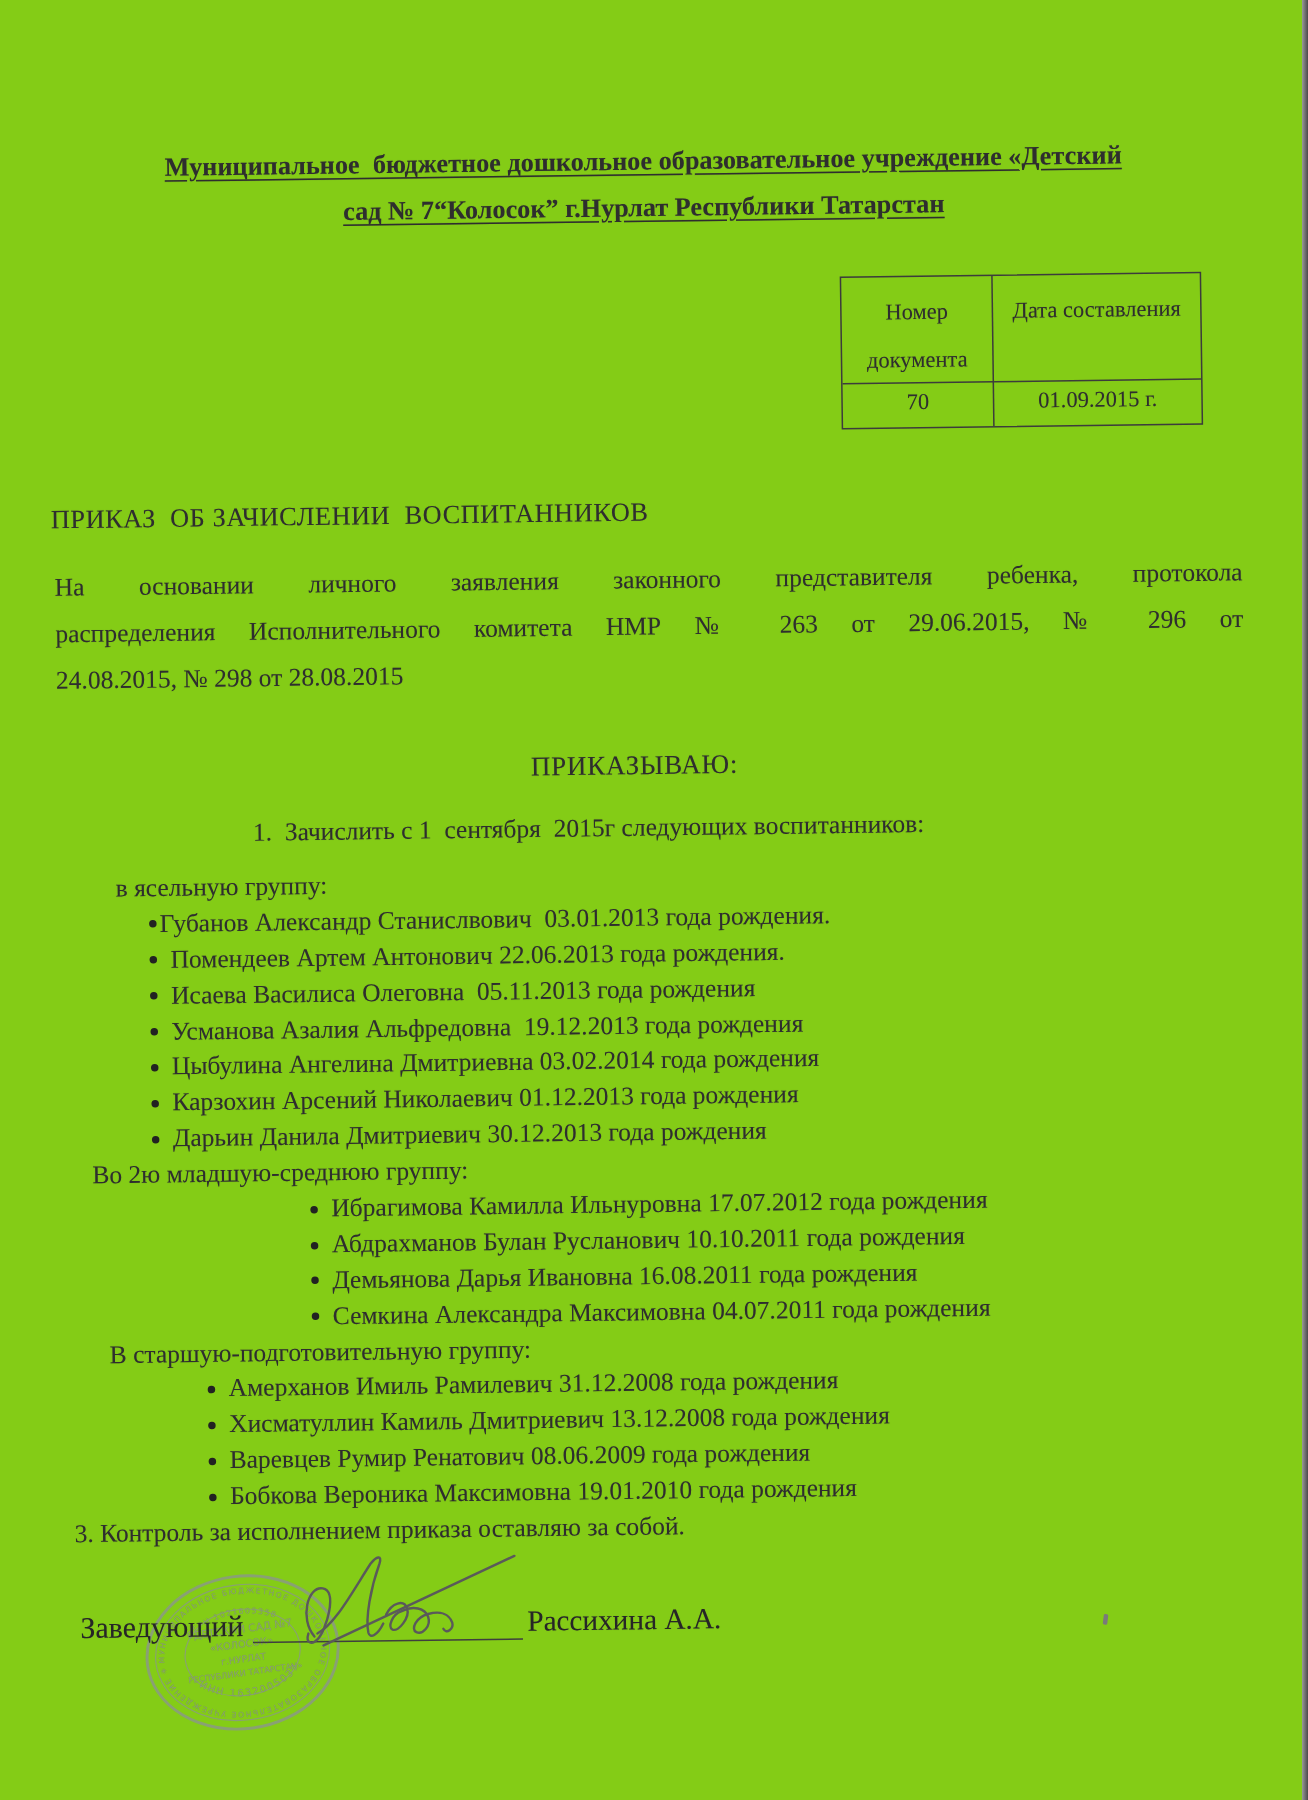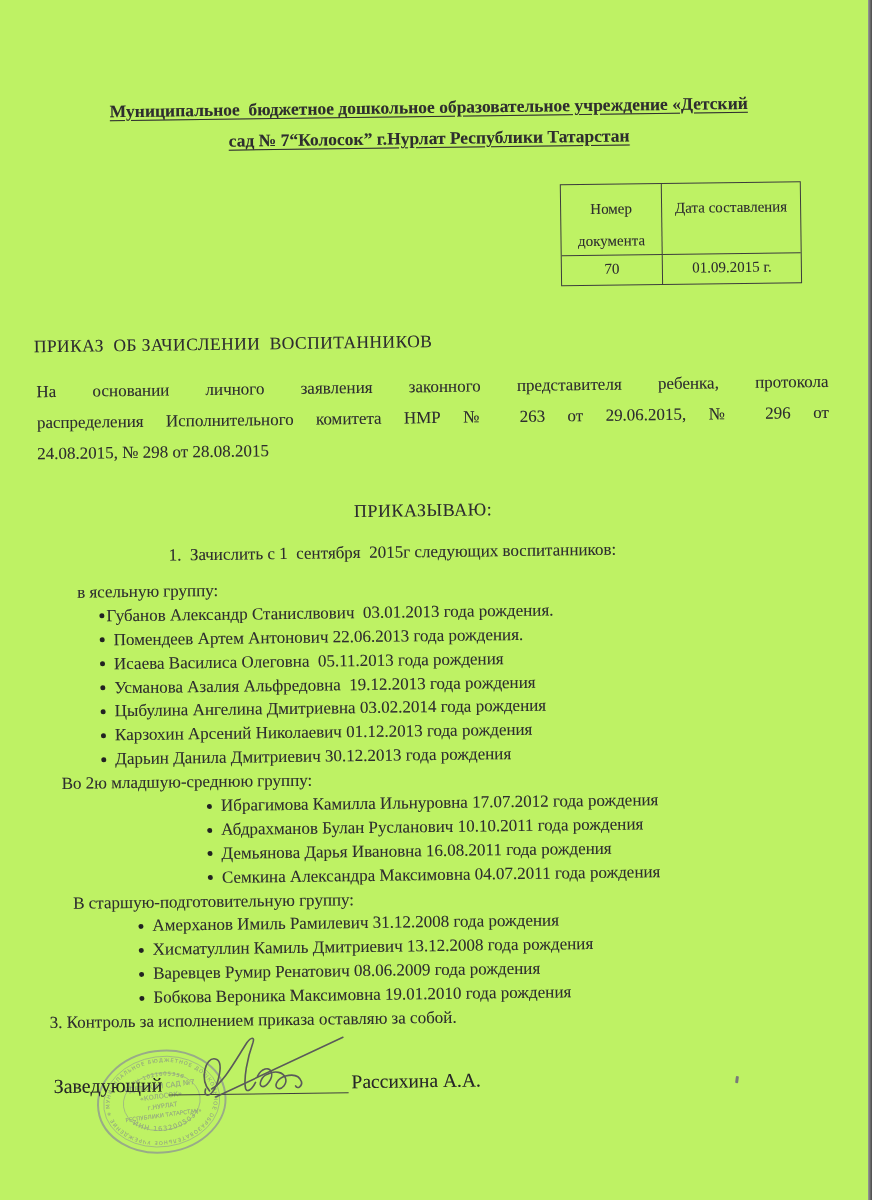--- a/index.html
+++ b/index.html
@@ -1,18 +1,18 @@
 <!DOCTYPE html>
 <html><head>
 <meta charset="utf-8">
 <style>
   html,body{margin:0;padding:0;background:#e8e8e8;}
   .sheet{
     position:relative; width:872px; height:1200px; margin:0 auto;
-    background:#bef264; overflow:hidden;
+    background:#84cc16; overflow:hidden;
     font-family:"Liberation Serif","DejaVu Serif",serif;
     color:#2e2e2e;
   }
   .skew{
     position:absolute; inset:0;
     transform:rotate(-0.75deg); transform-origin:50% 55%;
     text-shadow:0 0 0.5px rgba(70,70,70,0.35);
   }
   .ws{white-space:pre-wrap;}
 

